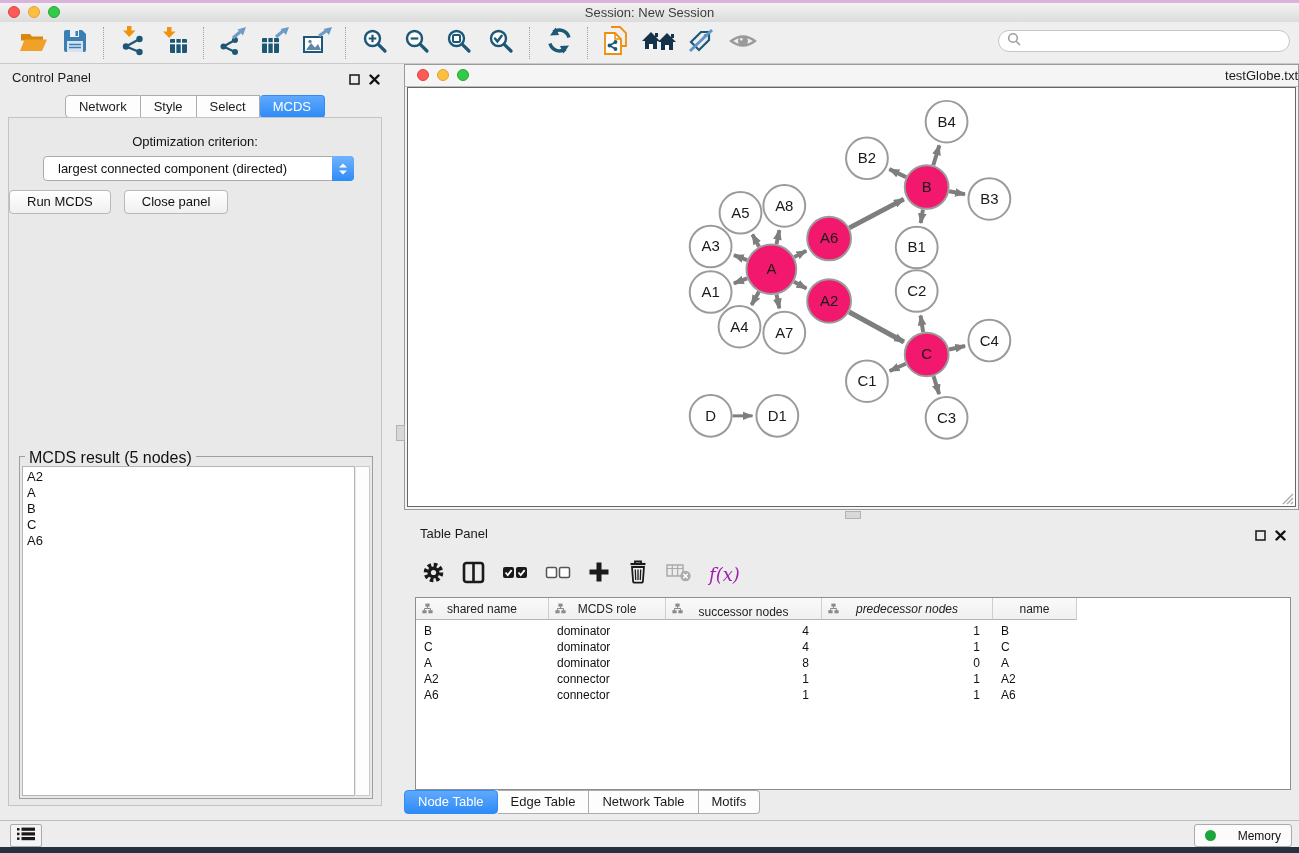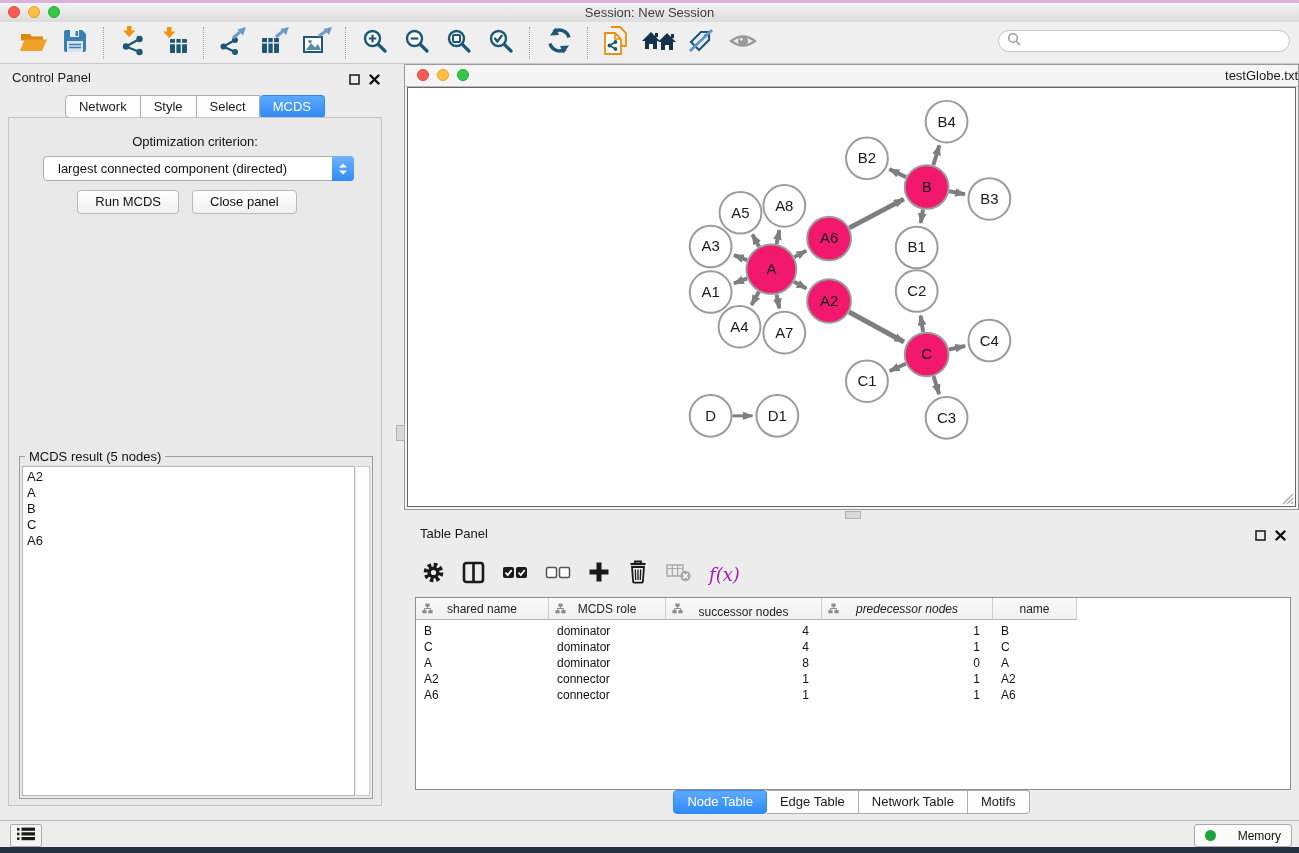--- a/index.html
+++ b/index.html
@@ -42,27 +42,27 @@
   .tab.sel{background:linear-gradient(#5FA9FD,#2E8BF7);border-color:#2E8BF7;color:#FFF;border-radius:4px;}
   .cp-content{position:absolute;left:8px;right:8px;top:53px;bottom:14px;
               background:#E9E9E9;border:1px solid #C4C4C4;}
   .opt-label{position:absolute;left:0;right:0;top:16px;text-align:center;font-size:13px;color:#111;}
   .combo{position:absolute;left:34px;right:27px;top:38px;height:25px;background:#FFF;
          border:1px solid #ABABAB;border-radius:4px;display:flex;align-items:center;
          font-size:13px;color:#111;padding-left:14px;box-sizing:border-box;}
   .combo-btn{position:absolute;right:-1px;top:-1px;width:22px;height:25px;
          background:linear-gradient(#6FB3FE,#2E8BF7);border-radius:0 4px 4px 0;
          display:flex;align-items:center;justify-content:center;}
-  .btn-row{position:absolute;left:0;right:16px;top:72px;display:flex;justify-content:center;gap:13px;}
+  .btn-row{position:absolute;left:0;right:16px;top:72px;display:flex;justify-content:flex-start;gap:13px;}
   .btn{background:linear-gradient(#FFFFFF,#F0F0F0);border:1px solid #B9B9B9;border-radius:4px;
        font-size:13px;color:#111;padding:3px 17px 4px;height:24px;box-sizing:border-box;}
   .fieldset{position:absolute;left:10px;right:8px;top:338px;bottom:6px;
             border:1px solid #9E9E9E;background:#E9E9E9;}
   .fieldset-title{position:absolute;top:-8px;left:5px;background:#E9E9E9;padding:0 4px;
-            font-size:13px;color:#111;text-align:right;}
+            font-size:16px;color:#111;text-align:right;}
   .mcds-list{position:absolute;left:2px;top:9px;right:17px;bottom:2px;background:#FFF;
             border:1px solid #B5B5B5;font-size:13px;color:#111;padding:2px 4px;
             line-height:16px;overflow:hidden;}
   .mcds-scroll{position:absolute;right:2px;top:9px;width:14px;bottom:2px;background:#FDFDFD;
             border:1px solid #C9C9C9;border-left:none;box-sizing:border-box;}
   
   .net-frame{left:404px;top:64px;width:895px;height:446px;background:#F4F4F4;
              border:1px solid #9A9A9A;box-sizing:border-box;}
   .net-titlebar{position:absolute;left:0;right:0;top:0;height:21px;
              background:#F5F5F5;border-bottom:1px solid #BDBDBD;}
@@ -81,21 +81,21 @@
   .tframe{position:absolute;left:11px;right:8px;top:77px;height:191px;background:#FFF;
           border:1px solid #8E8E8E;overflow:hidden;}
   .thead{display:flex;height:22px;}
   .th{position:relative;background:linear-gradient(#FAFAFA,#F0F0F0);
       border-right:1px solid #CFCFCF;border-bottom:1px solid #B5B5B5;
       display:flex;align-items:center;justify-content:center;font-size:12px;color:#222;
       box-sizing:border-box;}
   .th .hicon{position:absolute;left:6px;top:5px;}
   .trow{display:flex;height:16px;font-size:12px;color:#111;align-items:center;}
   .td{box-sizing:border-box;overflow:hidden;white-space:nowrap;}
-  .btabs{position:absolute;left:0;right:0;top:270px;display:flex;justify-content:center;height:24px;}
+  .btabs{position:absolute;left:0;right:0;top:270px;display:flex;justify-content:flex-start;height:24px;}
   
   .statusbar{left:0;top:820px;width:100%;height:27px;background:#EDEDED;border-top:1px solid #BDBDBD;box-sizing:border-box;}
   .list-btn{position:absolute;left:10px;top:3px;width:30px;height:21px;background:#F4F4F4;
             border:1px solid #ABABAB;border-radius:2px;display:flex;align-items:center;justify-content:center;}
   .mem-btn{position:absolute;right:7px;top:3px;height:21px;background:#FBFBFB;border:1px solid #ABABAB;
            border-radius:3px;display:flex;align-items:center;gap:22px;padding:0 10px;font-size:12px;color:#111;}
   .mem-dot{width:11px;height:11px;border-radius:50%;background:#1BA53B;}
   .bottom-strip{left:0;top:847px;width:100%;height:6px;background:#25313F;}
 </style>
 </head>

